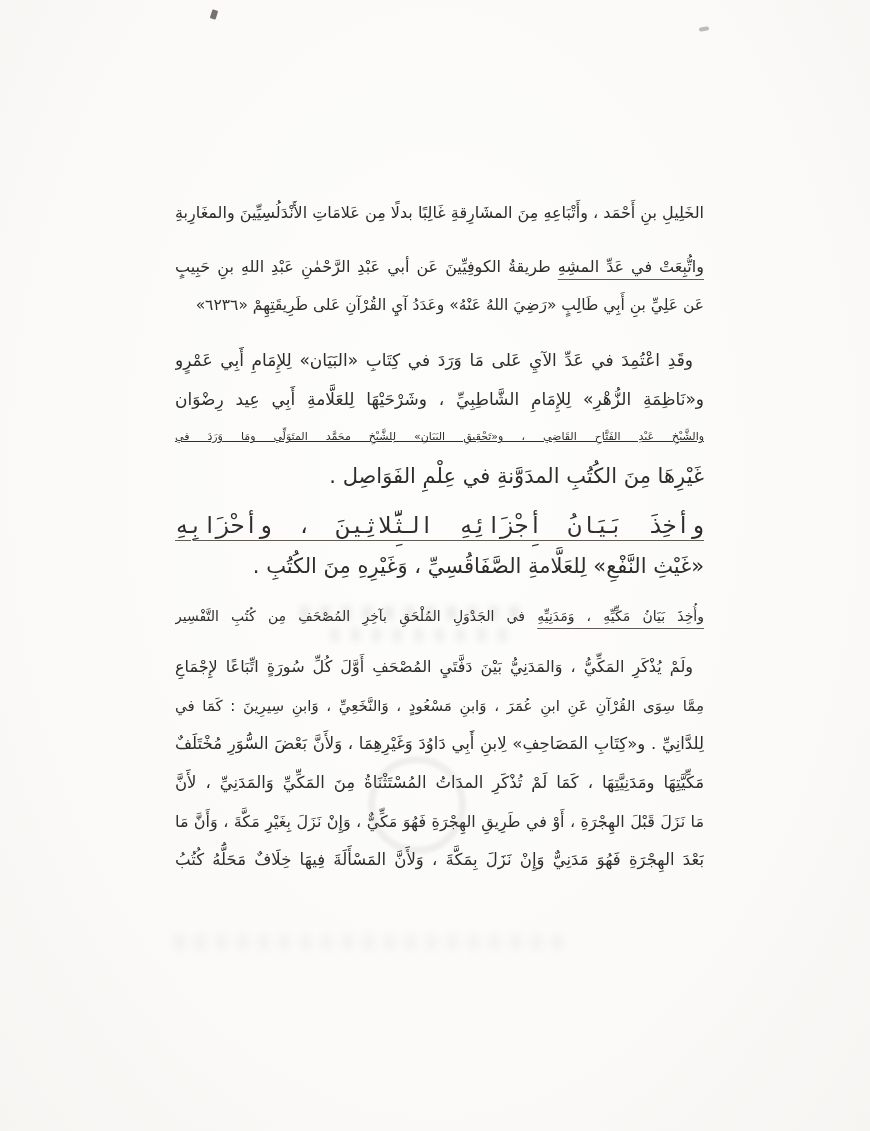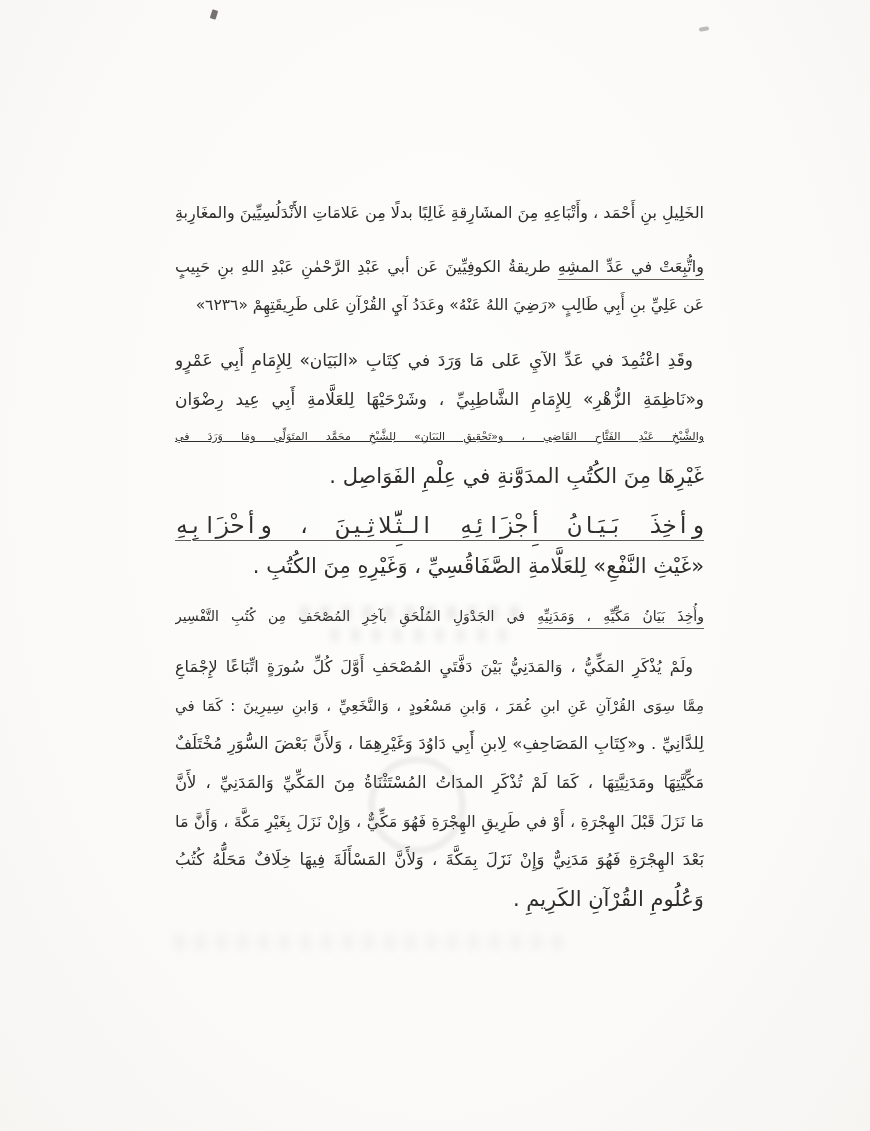--- a/index.html
+++ b/index.html
@@ -108,21 +108,20 @@
       <div class="line full" style="font-size: 14px;"><span class="ul">وأُخِذَ بَيَانُ مَكِّيِّهِ ، وَمَدَنِيِّهِ</span><span> في الجَدْوَلِ المُلْحَقِ بآخِرِ المُصْحَفِ مِن كُتُبِ التَّفْسِير</span></div>
     </div>
 
     <div class="para p5 indent">
       <div class="line full" style="font-size: 16px;"><span>ولَمْ يُذْكَرِ المَكِّيُّ ، وَالمَدَنِيُّ بَيْنَ دَفَّتَيِ المُصْحَفِ أَوَّلَ كُلِّ سُورَةٍ اتِّبَاعًا لإِجْمَاعِ السَّلَفِ</span></div>
       <div class="line full" style="font-size: 15px;"><span>مِمَّا سِوَى القُرْآنِ عَنِ ابنِ عُمَرَ ، وَابنِ مَسْعُودٍ ، وَالنَّخَعِيِّ ، وَابنِ سِيرِينَ : كَمَا في «المُحْكَم»</span></div>
       <div class="line full" style="font-size: 16.5px;"><span>لِلدَّانِيِّ . و«كِتَابِ المَصَاحِفِ» لِابنِ أَبِي دَاوُدَ وَغَيْرِهِمَا ، وَلأَنَّ بَعْضَ السُّوَرِ مُخْتَلَفٌ في</span></div>
       <div class="line full" style="font-size: 16.5px;"><span>مَكِّيَّتِهَا ومَدَنِيَّتِهَا ، كَمَا لَمْ تُذْكَرِ المدَاتُ المُسْتَثْنَاةُ مِنَ المَكِّيِّ وَالمَدَنِيِّ ، لأَنَّ الرَّاجِحَ أَنَّ</span></div>
       <div class="line full" style="font-size: 16px;"><span>مَا نَزَلَ قَبْلَ الهِجْرَةِ ، أَوْ في طَرِيقِ الهِجْرَةِ فَهُوَ مَكِّيٌّ ، وَإِنْ نَزَلَ بِغَيْرِ مَكَّةَ ، وَأَنَّ مَا نَزَلَ</span></div>
       <div class="line full" style="font-size: 16.5px;"><span>بَعْدَ الهِجْرَةِ فَهُوَ مَدَنِيٌّ وَإِنْ نَزَلَ بِمَكَّةَ ، وَلأَنَّ المَسْأَلَةَ فِيهَا خِلَافٌ مَحَلُّهُ كُتُبُ التَّفْسِيرِ</span></div>
-      <div class="line rag"><span>وَعُلُومِ القُرْآنِ الكَرِيمِ .</span></div>
     </div>
 
   </div>
 
   <div class="ghost ghost-a"></div>
   <div class="ghost ghost-b"></div>
   <div class="ghost ghost-c"></div>
   <div class="ring"></div>
 
 </div>

